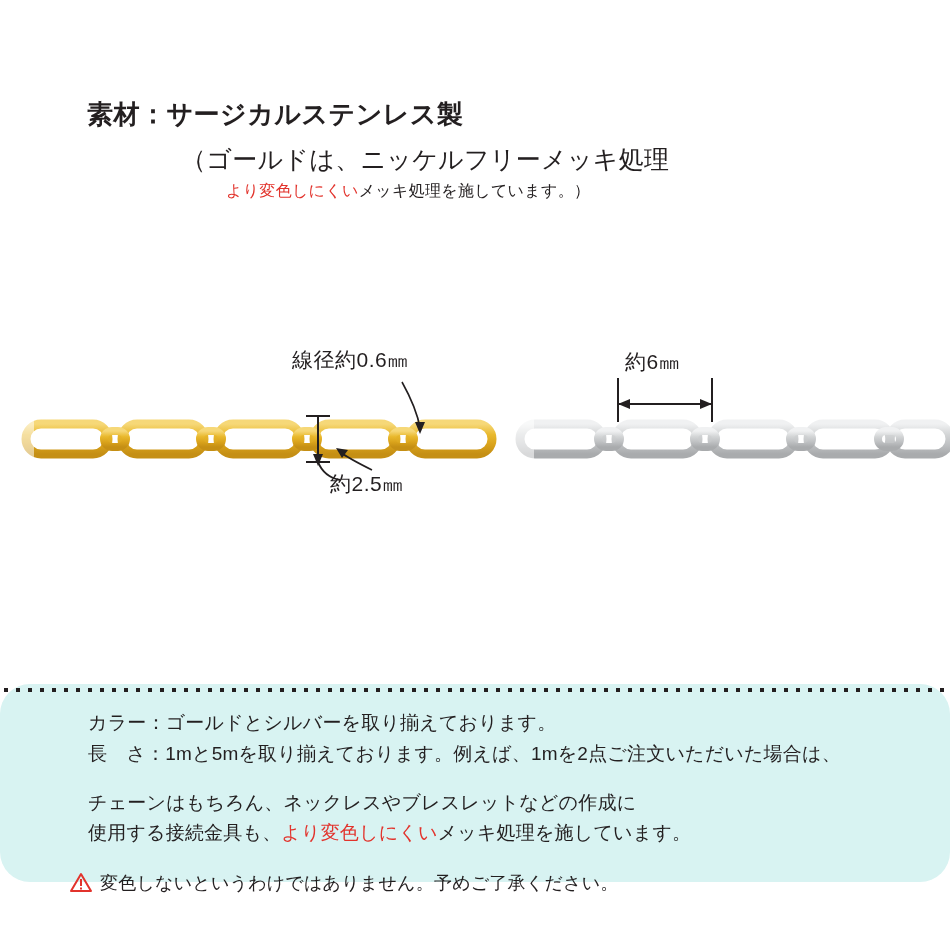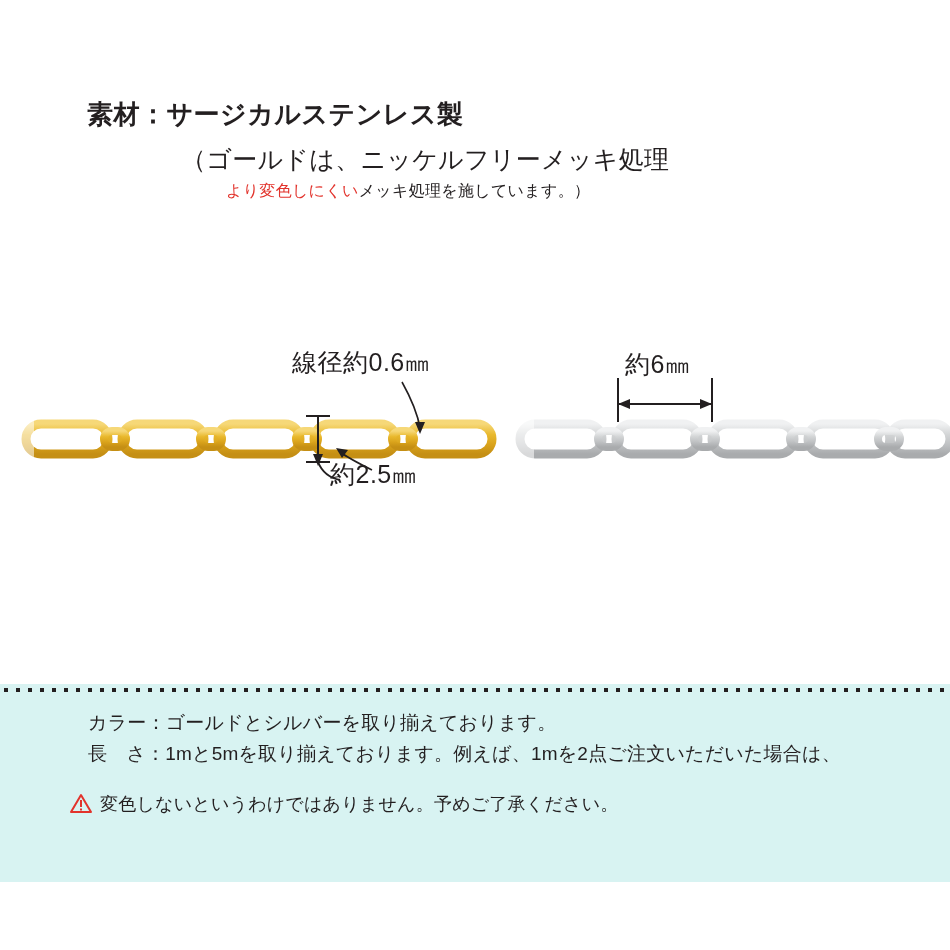--- a/index.html
+++ b/index.html
@@ -57,47 +57,48 @@
     width: 950px;
     height: 330px;
   }
   .chain-svg {
     position: absolute;
     top: 0;
     left: 0;
   }
   .dim-label {
     position: absolute;
-    font-size: 25px;
+    font-size: 21px;
     letter-spacing: 0.5px;
     white-space: nowrap;
   }
   .lbl-wire {
     top: 16px;
     left: 292px;
   }
   .lbl-width {
-    top: 128px;
+    top: 140px;
     left: 330px;
   }
   .lbl-length {
     top: 18px;
     left: 625px;
     text-align: right;
   }
 
   
   .bottom-panel {
     position: absolute;
     left: 0;
     top: 684px;
     width: 950px;
     height: 198px;
     background: #d8f3f2;
     box-sizing: border-box;
+    border-radius: 30px;
   }
   .dotted-top {
     position: absolute;
     top: 0;
     left: 0;
     width: 950px;
     height: 8px;
     background-image: radial-gradient(circle, #231f20 2.2px, rgba(0,0,0,0) 2.4px);
     background-size: 12px 8px;
     background-repeat: repeat-x;
@@ -232,20 +233,24 @@
 </div>
 
 <div class="bottom-panel">
   <div class="dotted-top"></div>
 
   <div class="panel-body">
     <div class="p-line">カラー：ゴールドとシルバーを取り揃えております。</div>
     <div class="p-line">長　さ：1mと5mを取り揃えております。例えば、1mを2点ご注文いただいた場合は、</div>
 
     <div class="gap-block">
+      <div class="p-line">チェーンはもちろん、ネックレスやブレスレットなどの作成に</div>
+      <div class="p-line">
+        <span>使用する接続金具も、</span><span class="red">より変色しにくい</span><span>メッキ処理を施しています。</span>
+      </div>
     </div>
 
     <div class="note-line">
       <span class="warn-icon">
         <svg width="22" height="20" viewBox="0 0 22 20">
           <polygon points="11,2 21,19 1,19" fill="none" stroke="#e2332c" stroke-width="2" stroke-linejoin="round"></polygon>
           <rect x="10" y="7" width="2" height="7" fill="#e2332c"></rect>
           <rect x="10" y="15.5" width="2" height="2" fill="#e2332c"></rect>
         </svg>
       </span>

